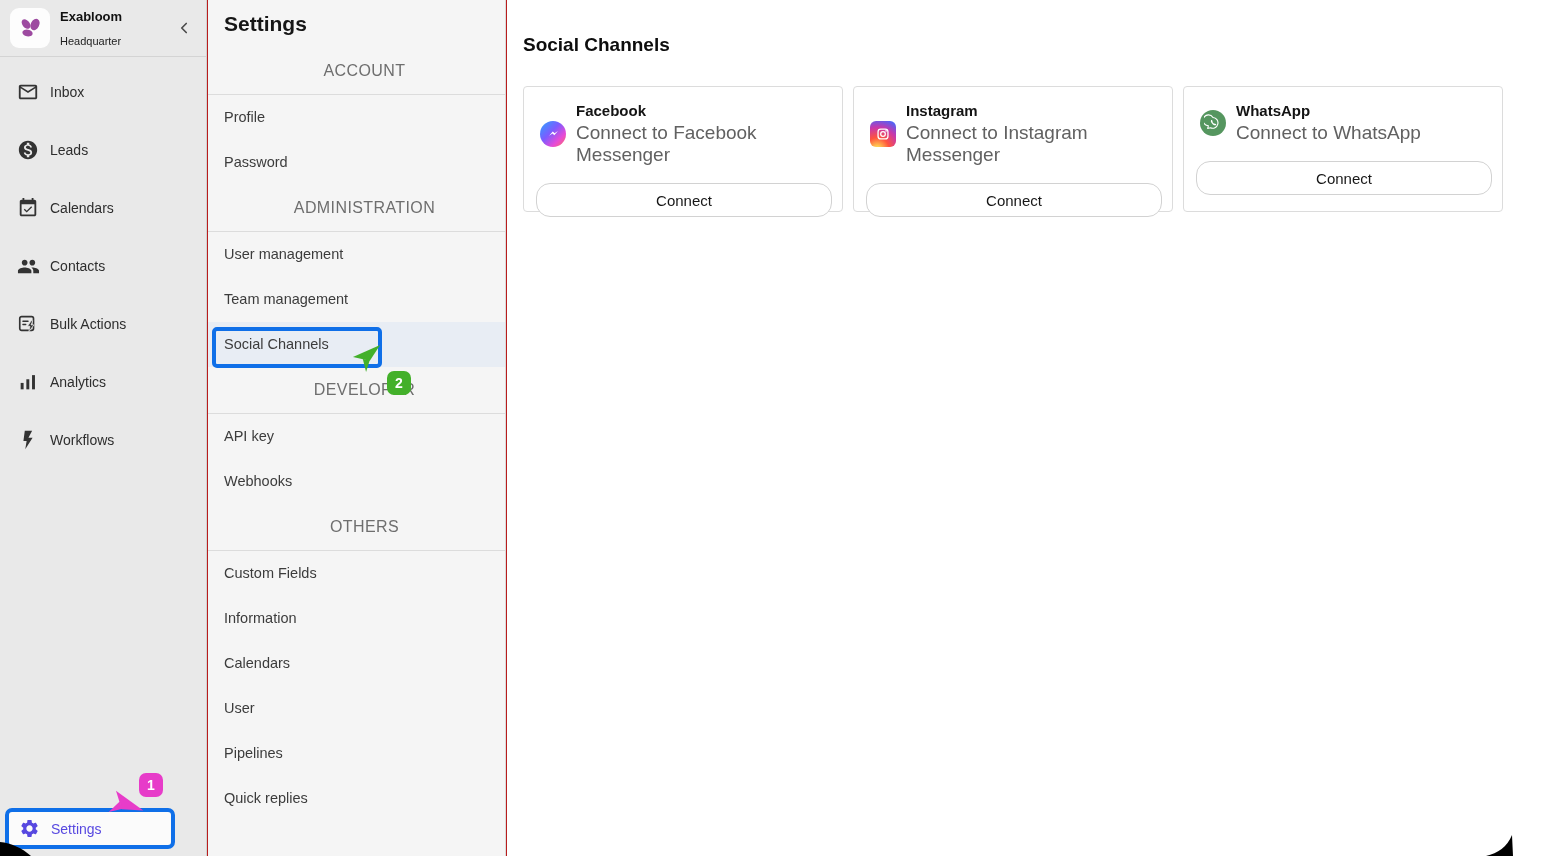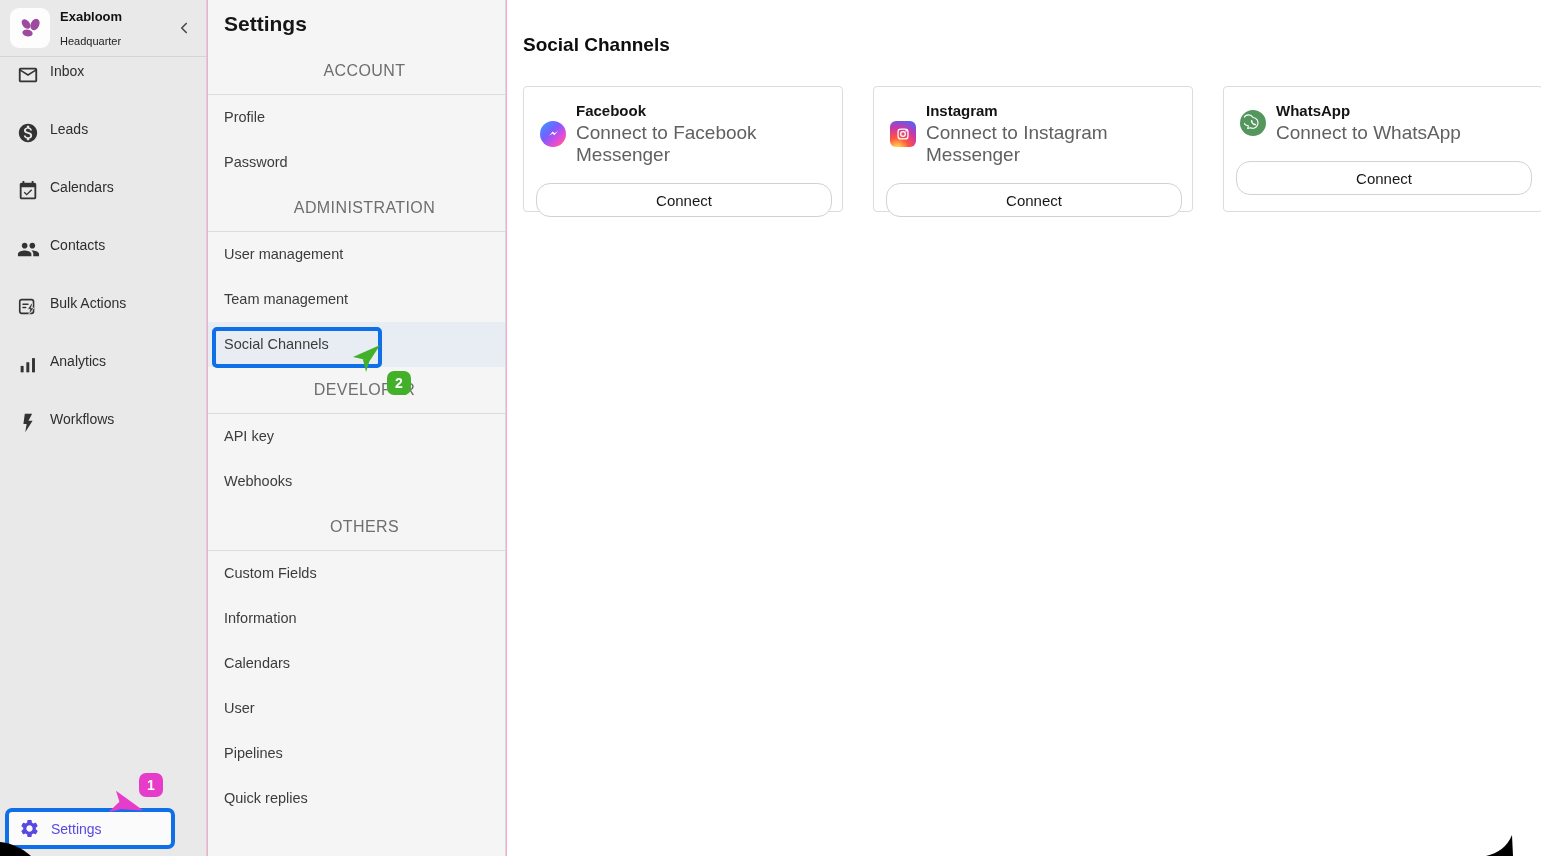--- a/index.html
+++ b/index.html
@@ -1,45 +1,45 @@
 <!DOCTYPE html>
 <html><head>
 <meta charset="utf-8">
 <style>
   * { margin:0; padding:0; box-sizing:border-box; }
   html,body { width:1541px; height:856px; background:#fff; font-family:"Liberation Sans", sans-serif; overflow:hidden; }
-  .page { position:relative; width:1541px; height:856px; background:#f9a8d4; overflow:hidden; }
+  .page { position:relative; width:1541px; height:856px; background:#b91c1c; overflow:hidden; }
 
   
   .rail { position:absolute; left:0; top:0; width:207px; height:856px; background:#e9e9e9; border-right:1px solid #d2d2d2; }
   .rail-header { position:absolute; left:0; top:0; width:100%; height:57px; border-bottom:1px solid #d4d4d4; display:flex; align-items:center; padding:0 10px; }
   .logo { width:40px; height:40px; background:#fdfdfd; border-radius:9px; display:flex; align-items:center; justify-content:center; flex:0 0 auto; }
   .org-text { margin-left:10px; flex:1; }
   .org-name { font-size:13px; font-weight:700; color:#111; }
   .org-sub { font-size:11px; color:#222; margin-top:11px; }
   .collapse-btn { width:24px; height:24px; display:flex; align-items:center; justify-content:center; cursor:pointer; }
   .rail-nav { position:absolute; top:63px; left:0; right:0; }
-  .rail-item { height:58px; display:flex; align-items:flex-start; padding-left:16px; cursor:pointer; }
+  .rail-item { height:58px; display:flex; align-items:center; padding-left:16px; cursor:pointer; }
   .rail-icon { width:24px; height:24px; flex:0 0 auto; display:flex; align-items:center; justify-content:center; }
   .rail-label { margin-left:10px; font-size:14px; color:#2e2e2e; }
   .settings-row { position:absolute; left:9px; top:812px; width:162px; height:33px; background:#fbfbfb; display:flex; align-items:center; padding-left:8px; cursor:pointer; }
   .settings-row .rail-label { color:#5748e0; font-weight:500; }
 
   
   .menu { position:absolute; left:208px; top:0; width:298px; height:856px; background:#f5f5f5; border-right:1px solid #dadada; }
   .menu-title { padding:12px 16px 0 16px; font-size:21px; font-weight:700; color:#161616; height:48px; }
   .menu-section-header { height:46px; line-height:46px; padding-left:16px; font-size:16px; color:#6e6e6e; letter-spacing:.4px;text-align:center; }
   .menu-divider { height:1px; background:#dcdcdc; width:100%; }
   .menu-item { height:45px; line-height:45px; padding-left:16px; font-size:14.5px; color:#3c3c3c; cursor:pointer; }
   .menu-item.selected { background:#e8edf4; }
 
   
   .main { position:absolute; left:507px; top:0; width:1034px; height:856px; background:#fff; }
   .main-title { margin:34px 0 0 16px; font-size:19px; font-weight:700; color:#0d0d0d; }
-  .cards { display:flex; margin:30px 0 0 16px; gap:30px; }
+  .cards { display:flex; margin:30px 0 0 16px; gap:10px; }
   .card { width:320px; height:126px; background:#fff; border:1px solid #dcdcdc; border-radius:4px; padding:15px 12px; }
   .card-head { display:flex; align-items:center; margin:0 4px; }
   .chan-icon { width:26px; height:26px; flex:0 0 auto; display:flex; align-items:center; justify-content:center; }
   .chan-icon.messenger { border-radius:50%; background:linear-gradient(135deg,#2aa4ff 0%,#7b5cff 42%,#e64ad8 72%,#ff7058 100%); }
   .chan-icon.instagram { border-radius:6px; background:radial-gradient(circle at 28% 110%, #ffdd55 6%, #ff543e 35%, #c837ab 65%, #4168ff 95%); }
   .chan-icon.whatsapp { border-radius:50%; background:#55965f; }
   .chan-text { margin-left:10px; }
   .chan-name { font-size:15px; font-weight:600; color:#141414; }
   .chan-desc { font-size:19px; color:#616161; margin-top:3px; }
   .connect-btn { display:block; width:296px; height:34px; margin-top:17px; background:#fff; border:1px solid #d2d2d2; border-radius:14px; font-size:15px; color:#171717; font-family:"Liberation Sans",sans-serif; cursor:pointer; }

